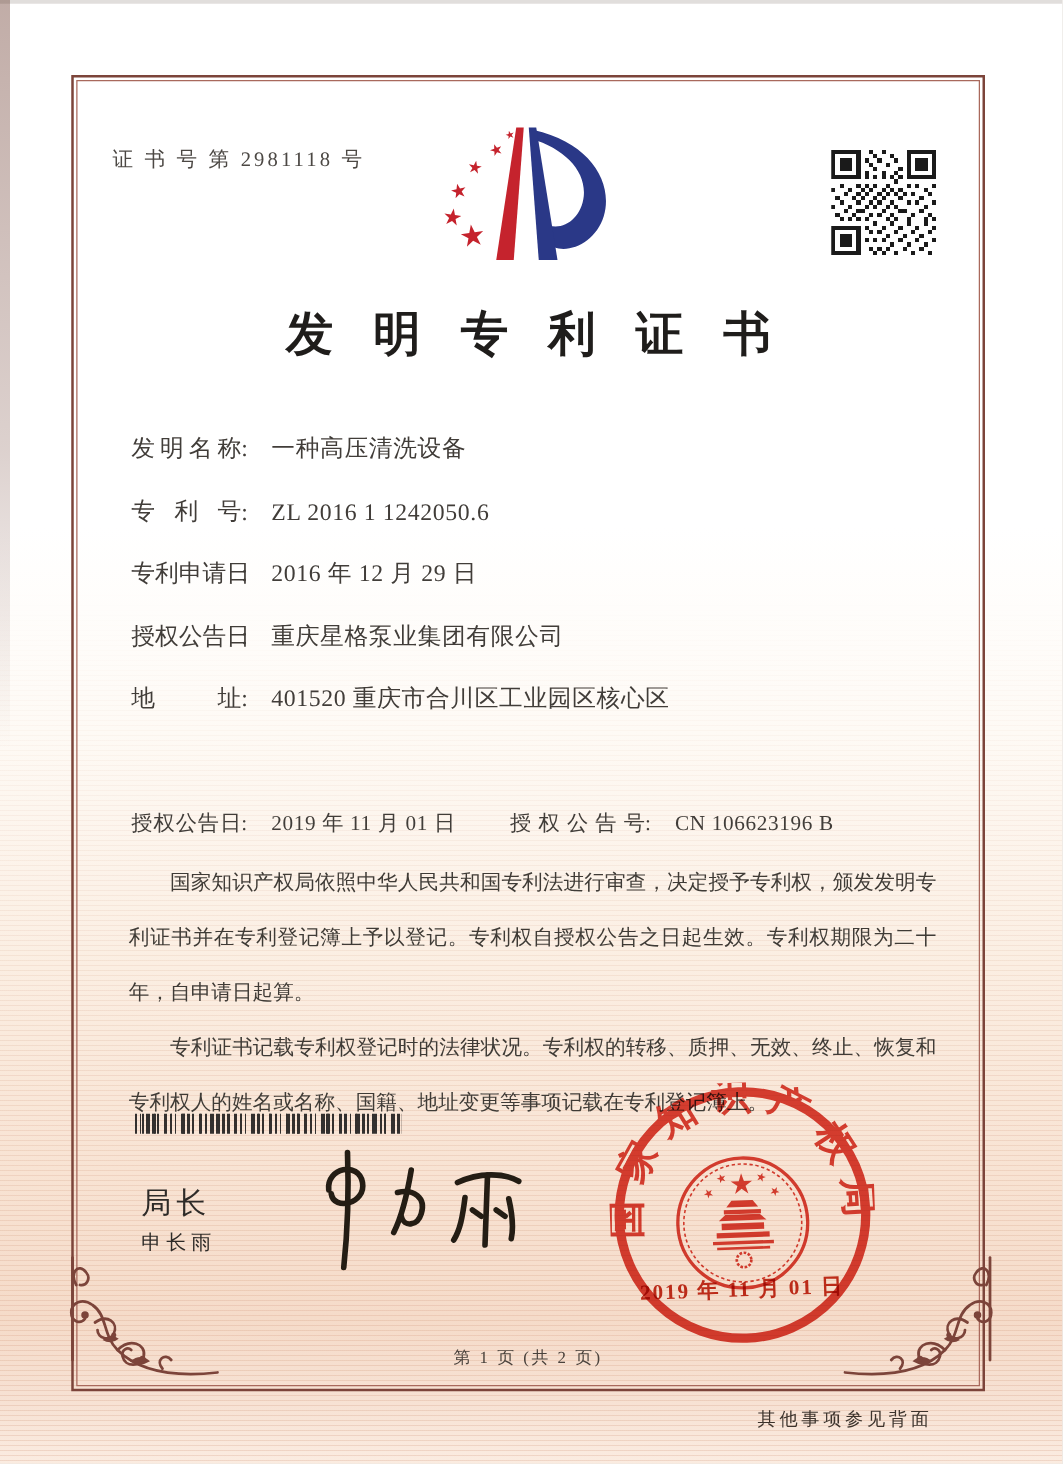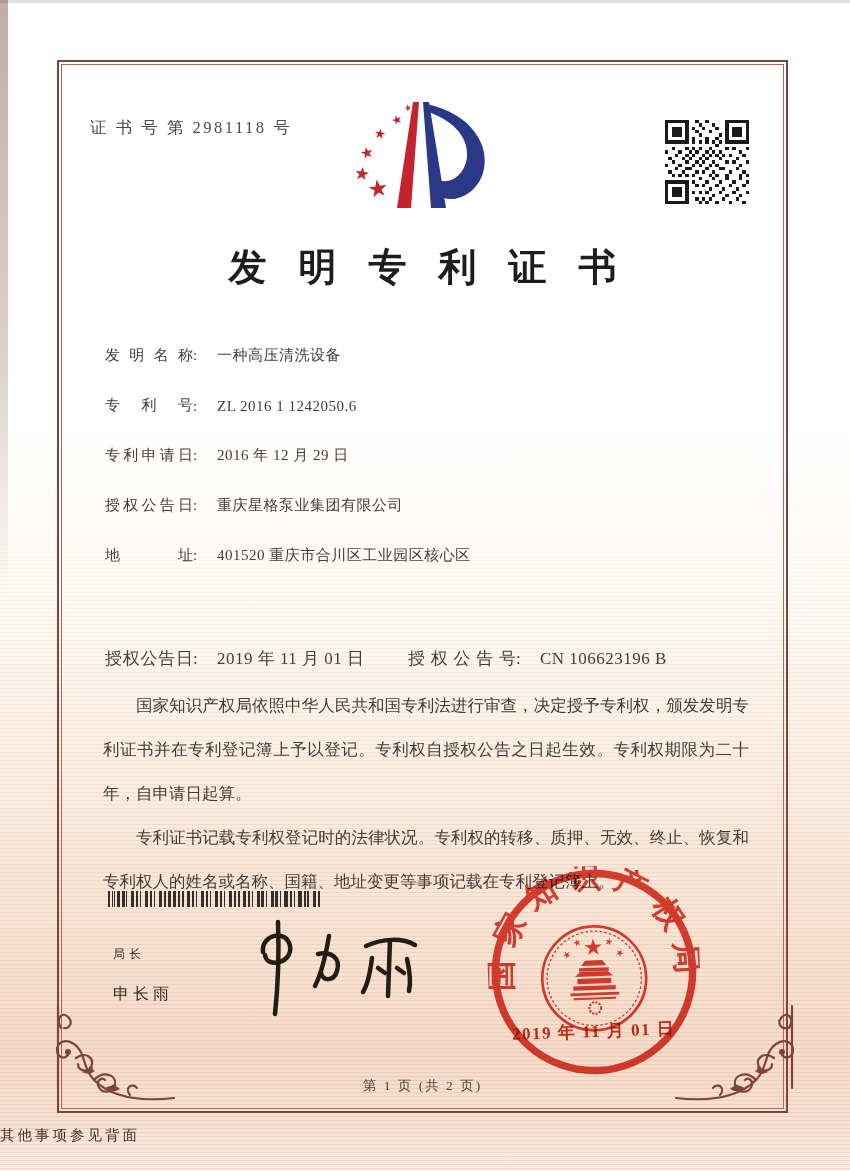--- a/index.html
+++ b/index.html
@@ -21,49 +21,49 @@
   .flourish.left{left:44px;top:992px;}
   .flourish.right{left:674px;top:992px;transform:scaleX(-1);}
 
   .cert-no{position:absolute;left:90px;top:117px;font-size:16.5px;letter-spacing:2.5px;color:#4c4844;}
   .logo{position:absolute;left:342px;top:96px;width:150px;height:138px;}
   .qr{position:absolute;left:665px;top:120px;width:84px;height:84px;}
 
   .doc-title{position:absolute;left:57px;top:242px;width:731px;text-align:center;
              font-size:38px;font-weight:600;color:#1f1d1b;letter-spacing:32px;padding-left:32px;box-sizing:border-box;}
 
-  .fields{position:absolute;left:105px;top:346px;display:flex;flex-direction:column;gap:29px;font-size:15px;color:#413d39;}
+  .fields{position:absolute;left:105px;top:346px;display:flex;flex-direction:column;gap:29px;font-size:19px;color:#413d39;}
   .row{height:21px;white-space:nowrap;}
   .lbl{display:inline-block;width:88px;text-align:justify;text-align-last:justify;vertical-align:bottom;}
   .colon{display:inline-block;width:12px;}
   .val{margin-left:12px;letter-spacing:.5px;}
   .grant-row{position:absolute;left:105px;top:647px;width:645px;font-size:17px;color:#413d39;white-space:nowrap;}
   .grant-col2{position:absolute;left:303px;top:0;}
   .lbl2{display:inline-block;width:108px;text-align:justify;text-align-last:justify;}
 
   .paras{position:absolute;left:103px;top:684px;width:646px;font-size:16.5px;line-height:44px;
          text-align:justify;color:#3f3b36;}
   .paras p{margin:0;text-indent:2em;}
 
   .barcode{position:absolute;left:108px;top:891px;width:213px;height:16px;
      background-image:
        repeating-linear-gradient(90deg,#181818 0 2px,transparent 2px 4px,#181818 4px 5px,transparent 5px 9px,#181818 9px 12px,transparent 12px 14px),
        repeating-linear-gradient(90deg,transparent 0 6px,#181818 6px 7px,transparent 7px 15px,#181818 15px 17px,transparent 17px 23px);
      opacity:.88;}
 
-  .director{position:absolute;left:113px;top:946px;font-size:12px;color:#2e2b28;letter-spacing:4px;}
+  .director{position:absolute;left:113px;top:946px;font-size:24px;color:#2e2b28;letter-spacing:4px;}
   .director-name{position:absolute;left:113px;top:984px;font-size:16px;color:#2e2b28;letter-spacing:4px;}
   .signature{position:absolute;left:233px;top:916px;width:195px;height:104px;}
 
   .seal{position:absolute;left:488px;top:866px;width:212px;height:212px;mix-blend-mode:multiply;opacity:.93;transform:rotate(-2deg);}
   .seal-date{position:absolute;left:512px;top:1020px;font-size:17px;font-weight:bold;color:#c4321f;
              letter-spacing:1.5px;transform:rotate(-2deg);mix-blend-mode:multiply;}
 
   .page-no{position:absolute;left:57px;top:1077px;width:731px;text-align:center;font-size:13.5px;color:#4a423c;letter-spacing:2px;}
-  .back-note{position:absolute;left:0;top:1126px;width:746px;text-align:left;font-size:14.5px;color:#3c332c;letter-spacing:3px;}
+  .back-note{position:absolute;left:0;top:1126px;width:746px;text-align:right;font-size:14.5px;color:#3c332c;letter-spacing:3px;}
 </style>
 </head>
 <body>
 
 <div class="stage">
 
   <div class="guilloche"></div>
   <div class="scan-edge"></div>
   <div class="scan-top"></div>
 

